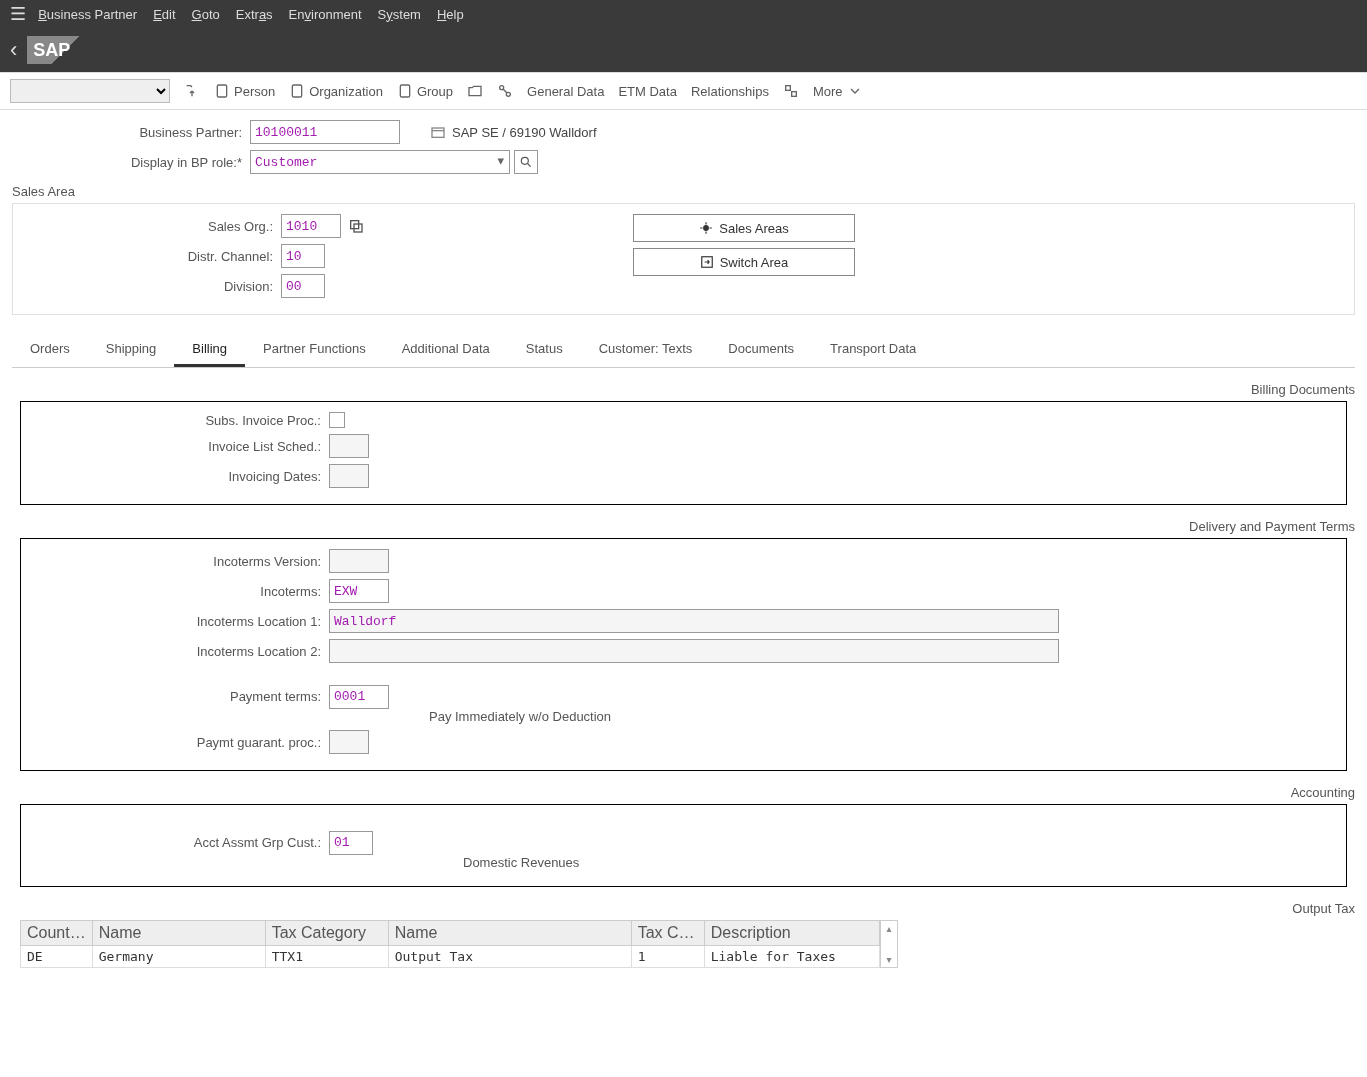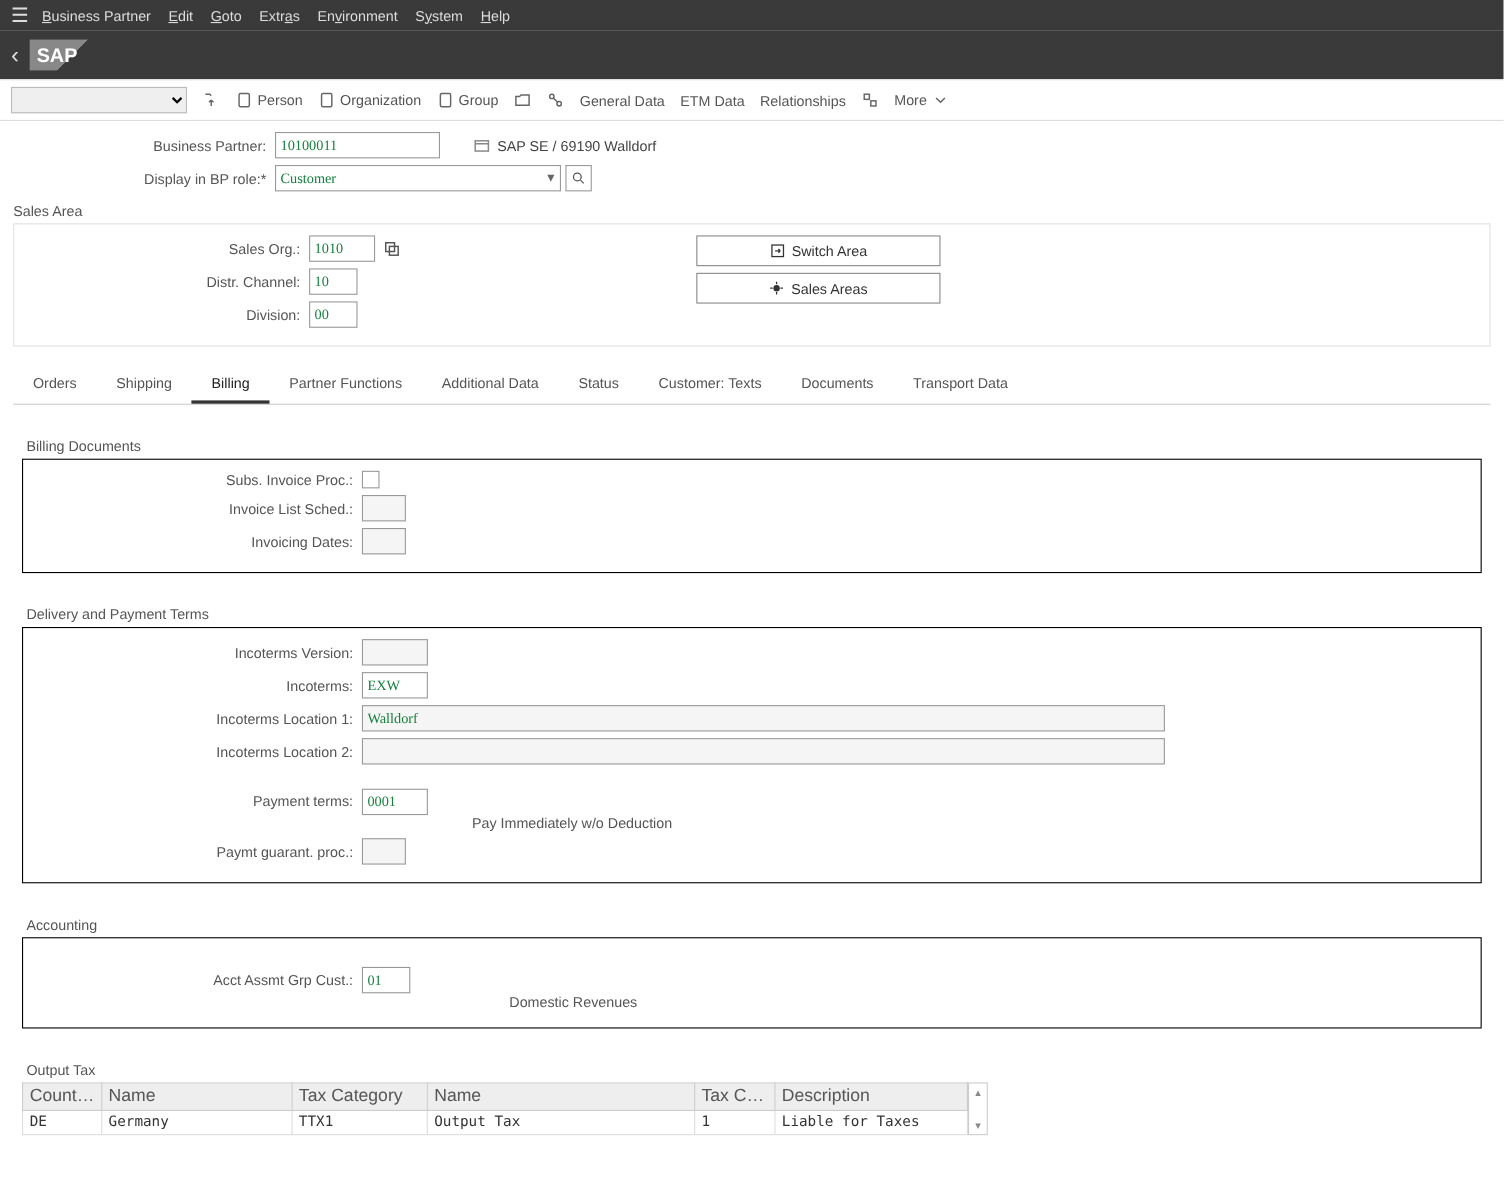--- a/index.html
+++ b/index.html
@@ -6,38 +6,38 @@
   body{padding-bottom:20px;}
   .menubar{background:#3a3a3a;color:#ddd;height:28px;display:flex;align-items:center;padding:0 10px;}
   .menubar .hamburger{margin-right:12px;font-size:18px;cursor:pointer;}
   .menubar .menu-item{margin-right:16px;cursor:pointer;}
   .menubar .menu-item .ul{text-decoration:underline;}
   .subbar{background:#3a3a3a;height:44px;display:flex;align-items:center;padding:0 10px;}
   .subbar .back{color:#ddd;font-size:22px;margin-right:10px;cursor:pointer;}
   .sap-logo{background:linear-gradient(135deg,#888 0%,#888 50%,#3a3a3a 50%);width:72px;height:28px;color:#fff;font-weight:bold;font-size:18px;display:flex;align-items:center;padding-left:6px;}
   .toolbar{border:1px solid #ddd;border-left:none;border-right:none;background:#fff;padding:6px 10px;display:flex;align-items:center;gap:14px;}
   .toolbar select{width:160px;height:24px;border:1px solid #bbb;}
-  .tb-btn{display:flex;align-items:flex-start;gap:4px;cursor:pointer;color:#555;}
+  .tb-btn{display:flex;align-items:center;gap:4px;cursor:pointer;color:#555;}
   .tb-btn svg{width:16px;height:16px;}
   .content{padding:10px 12px 0 12px;}
   .fieldrow{display:flex;align-items:center;margin-bottom:6px;}
   .fieldrow label{width:230px;text-align:right;padding-right:8px;color:#555;}
-  .fieldrow input[type=text]{height:22px;border:1px solid #999;padding:0 4px;font-family:Liberation Serif, serif;font-size:13px;color:#15803d;background:#fff;}
+  .fieldrow input[type=text]{height:22px;border:1px solid #999;padding:0 4px;font-family:Liberation Mono, monospace;font-size:13px;color:#a21caf;background:#fff;}
   .fieldrow input.ro{background:#f5f5f5;}
   .small-input{width:50px;}
   .icon-btn{width:22px;height:22px;border:1px solid #999;background:#fff;display:inline-flex;align-items:center;justify-content:center;margin-left:4px;cursor:pointer;}
   .section-title{color:#555;margin:10px 0 4px 0;}
   .section-box{border:1px solid #e0e0e0;padding:10px 0;}
   .sales-box{display:flex;align-items:flex-start;}
   .sales-left{flex:0 0 420px;}
   .action-btn{display:flex;align-items:center;justify-content:center;gap:6px;width:220px;height:26px;border:1px solid #888;background:#fff;margin-bottom:6px;cursor:pointer;color:#333;}
   .tabs{display:flex;border-bottom:1px solid #ccc;margin-top:18px;}
   .tab{padding:8px 18px;cursor:pointer;color:#555;}
   .tab.active{color:#222;border-bottom:3px solid #333;font-weight:500;}
-  .inner-section{margin:30px 0 4px 12px;color:#555;}
+  .inner-section{margin:14px 0 4px 12px;color:#555;text-align:right;}
   .inner-box{border:1px solid #000000;padding:10px 0;margin:0 8px;}
   .chk{width:14px;height:14px;border:1px solid #999;display:inline-block;vertical-align:middle;}
   .desc-text{color:#555;margin-left:40px;margin-top:40px;}
   table.tax{border-collapse:collapse;width:860px;margin-left:8px;}
   table.tax th{background:#eee;border:1px solid #ccc;text-align:left;font-weight:normal;color:#555;padding:3px 6px;font-size:16px;}
   table.tax td{border:1px solid #ddd;padding:3px 6px;font-family:Consolas,monospace;font-size:13px;color:#333;}
   .scroll-stub{width:16px;border:1px solid #ccc;display:flex;flex-direction:column;align-items:center;justify-content:space-between;color:#888;font-size:10px;padding:2px 0;}
   .spacer-col{flex:0 0 200px;}
 </style>
 </head>
@@ -158,32 +158,32 @@
         <input type="text" class="small-input" style="width: 34px;" value="10">
       </div>
       <div class="fieldrow">
         <label style="width:260px">Division:</label>
         <input type="text" class="small-input" style="width: 34px;" value="00">
       </div>
     </div>
     <div class="spacer-col"></div>
     <div>
       <div class="action-btn">
+        <svg width="14" height="14" viewBox="0 0 24 24" fill="#333">
+            <circle cx="12" cy="12" r="5"></circle>
+            <path d="M12 2v4M12 18v4M2 12h4M18 12h4" stroke="#333" stroke-width="2"></path>
+          </svg>
+        <span>Sales Areas</span>
+      </div>
+      <div class="action-btn">
         <svg width="14" height="14" viewBox="0 0 24 24" fill="none" stroke="#333" stroke-width="2">
             <rect x="3" y="3" width="18" height="18"></rect>
             <path d="M8 12h8m0 0l-3-3m3 3l-3 3"></path>
           </svg>
         <span>Switch Area</span>
-      </div>
-      <div class="action-btn">
-        <svg width="14" height="14" viewBox="0 0 24 24" fill="#333">
-            <circle cx="12" cy="12" r="5"></circle>
-            <path d="M12 2v4M12 18v4M2 12h4M18 12h4" stroke="#333" stroke-width="2"></path>
-          </svg>
-        <span>Sales Areas</span>
       </div>
     </div>
   </div>
 
   <div class="tabs">
     <div class="tab">Orders</div>
     <div class="tab">Shipping</div>
     <div class="tab active">Billing</div>
     <div class="tab">Partner Functions</div>
     <div class="tab">Additional Data</div>

